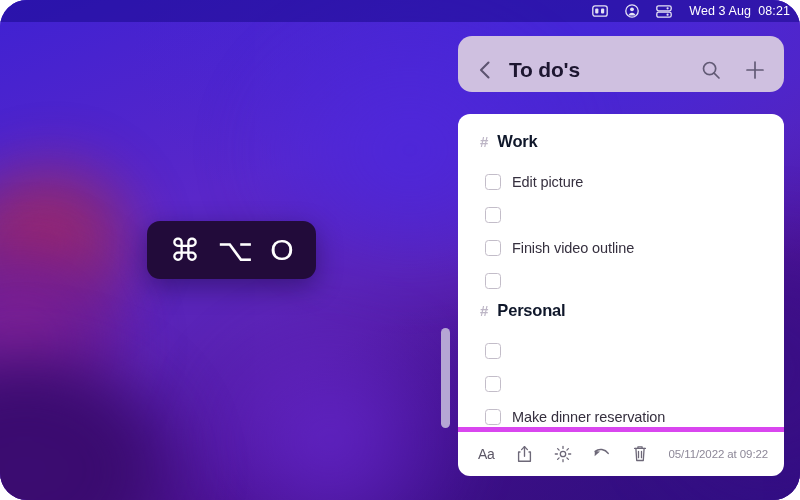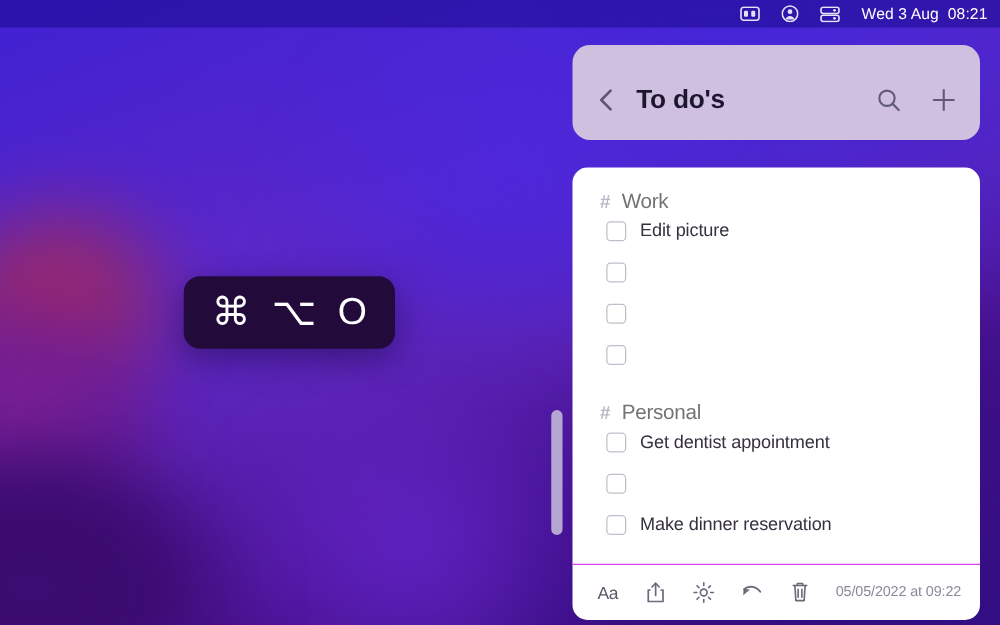--- a/index.html
+++ b/index.html
@@ -10,20 +10,21 @@
     overflow: hidden;
     font-family: "Liberation Sans", sans-serif;
   }
 
   #screen {
     position: relative;
     width: 800px;
     height: 500px;
     overflow: hidden;
     background: #3a1fc4;
+    border-radius: 27px;
   }
 
   
   .wall {
     position: absolute;
     inset: 0;
     background:
       radial-gradient(120% 95% at 96% 104%, #2f0e84 0%, rgba(47,14,132,0) 58%),
       radial-gradient(90% 80% at 72% 8%, #4426d8 0%, rgba(68,38,216,0) 62%),
       linear-gradient(160deg, #3f21d2 0%, #5a27c9 34%, #5a23b5 52%, #4a1190 74%, #3c0d75 100%);
@@ -99,21 +100,21 @@
   }
 
   
   .panel {
     position: absolute;
     left: 458px; top: 36px;
     width: 326px;
   }
 
   .titlebar {
-    height: 76px;
+    height: 56px;
     border-radius: 14px;
     background: #cfc0e0;
     display: flex;
     align-items: center;
     padding: 12px 18px 0 16px;
     box-sizing: border-box;
   }
   .back-chevron {
     width: 22px; height: 22px;
     display: flex; align-items: center; justify-content: center;
@@ -157,30 +158,30 @@
     align-items: baseline;
     gap: 9px;
     margin: 0 0 6px 0;
   }
   .hash {
     color: #bdb6c6;
     font-size: 15px;
     font-weight: 600;
   }
   .section-title {
-    color: #737373;
+    color: #0f172a;
     font-size: 16.5px;
-    font-weight: 400;
+    font-weight: 700;
     letter-spacing: -0.2px;
   }
   .section-head.personal { margin-top: 12px; }
 
   .todo {
     display: flex;
-    align-items: flex-start;
+    align-items: flex-end;
     gap: 11px;
     height: 33px;
     padding-left: 5px;
   }
   .checkbox {
     width: 14px; height: 14px;
     border: 1.4px solid #c3bdc9;
     border-radius: 3.5px;
     background: #fff;
     flex: none;
@@ -190,21 +191,21 @@
     color: #36303f;
     font-size: 14.5px;
     letter-spacing: -0.1px;
   }
 
   
   .note-footer {
     display: flex;
     align-items: center;
     height: 44px;
-    border-top: 1px solid #d946ef;
+    border-top: 5px solid #d946ef;
     margin: 0 -18px 0 -22px;
     padding: 0 16px 0 20px;
     gap: 21px;
   }
   .ft-icon {
     width: 20px; height: 20px;
     display: flex; align-items: center; justify-content: center;
     cursor: pointer;
     color: #6d6878;
   }
@@ -346,33 +347,33 @@
 
         <div class="todo">
           <div class="checkbox"></div>
           <div class="todo-label">Edit picture</div>
         </div>
         <div class="todo">
           <div class="checkbox"></div>
         </div>
         <div class="todo">
           <div class="checkbox"></div>
+          <div class="todo-label">Finish video outline</div>
         </div>
         <div class="todo">
           <div class="checkbox"></div>
         </div>
 
         <div class="section-head personal">
           <span class="hash">#</span>
           <span class="section-title">Personal</span>
         </div>
 
         <div class="todo">
           <div class="checkbox"></div>
-          <div class="todo-label">Get dentist appointment</div>
         </div>
         <div class="todo">
           <div class="checkbox"></div>
         </div>
         <div class="todo">
           <div class="checkbox"></div>
           <div class="todo-label">Make dinner reservation</div>
         </div>
 
       </div>
@@ -399,18 +400,18 @@
           </svg>
         </div>
         <div class="ft-icon">
           <svg width="16" height="18" viewBox="0 0 16 18" fill="none" stroke="#6d6878" stroke-width="1.3" stroke-linecap="round" stroke-linejoin="round">
             <path d="M2.6 3.4h10.8"></path>
             <path d="M3.9 3.4l.8 12.1h6.6l.8-12.1"></path>
             <path d="M5.9 3.4V1.8h4.2v1.6"></path>
             <path d="M6.5 6.4v6.3M9.5 6.4v6.3"></path>
           </svg>
         </div>
-        <div class="ft-date">05/05/2022 at 09:22</div>
+        <div class="ft-date">05/11/2022 at 09:22</div>
       </div>
     </div>
 
   </div>
 </div>
 
 </body></html>

